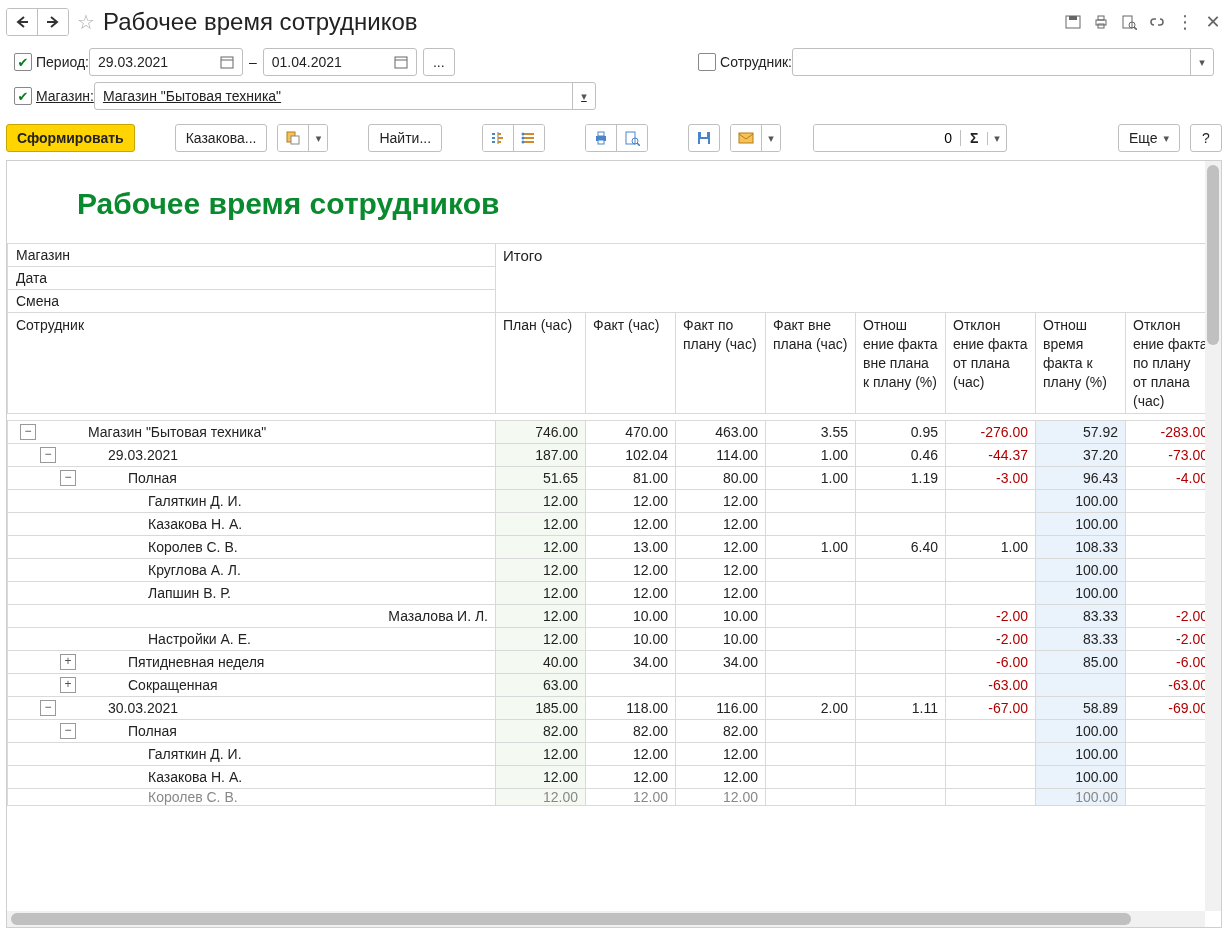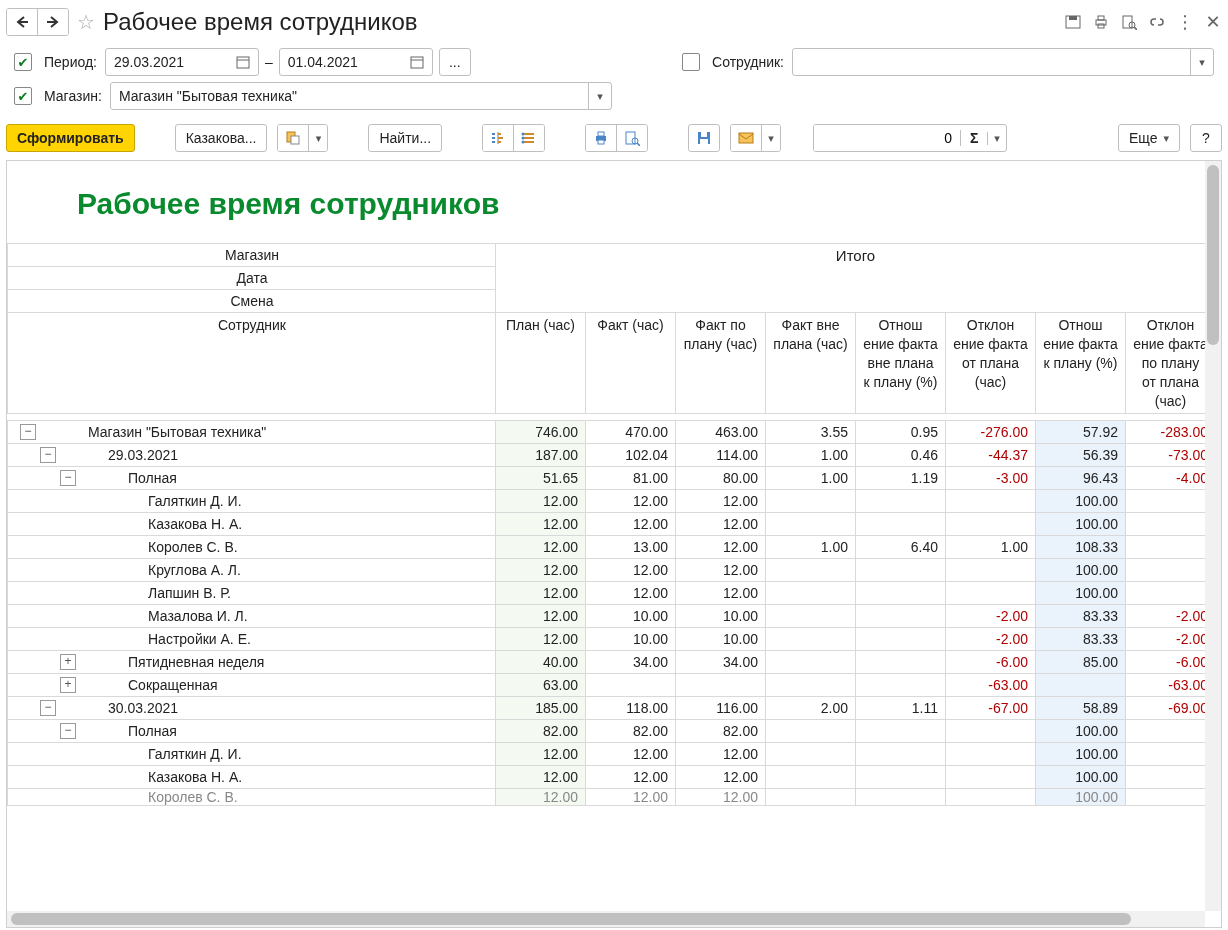--- a/index.html
+++ b/index.html
@@ -27,21 +27,21 @@
   .btn-group{display:inline-flex;border:1px solid var(--b);border-radius:3px;overflow:hidden;}
   .btn-group .btn{border:none;border-radius:0;height:26px;}
   .btn-group .btn + .btn{border-left:1px solid var(--b);}
   .input-like{border:1px solid var(--b);border-radius:3px;height:26px;display:flex;align-items:center;padding:0 4px 0 8px;background:#fff;gap:6px;}
   .input-like .cal{width:18px;text-align:center;color:#555;}
   .combo{display:flex;align-items:stretch;border:1px solid var(--b);border-radius:3px;background:#fff;height:26px;}
   .combo .txt{flex:1;padding:0 8px;display:flex;align-items:center;}
   .combo .dd{width:22px;border-left:1px solid var(--b);display:flex;align-items:center;justify-content:center;color:#555;font-size:11px;}
   .chk{width:16px;height:16px;border:1px solid #888;border-radius:2px;display:inline-flex;align-items:center;justify-content:center;font-size:13px;color:#0a7a20;vertical-align:middle;margin-right:4px;}
   .chk.checked::after{content:"✔";}
-  .row-filters{display:flex;align-items:center;gap:8px;padding:6px 8px;}
+  .row-filters{display:flex;align-items:center;gap:0;padding:6px 8px;}
   .row-filters .gap{flex:1;}
   .row-filters .lbl{white-space:nowrap;}
   .fld-period{display:flex;align-items:center;gap:6px;}
   .date-box{width:140px;}
   
   .toolbar{display:flex;align-items:center;gap:10px;padding:8px 0;}
   .toolbar .spacer{flex:1;}
   .sum-box{display:flex;align-items:center;border:1px solid var(--b);border-radius:3px;height:26px;overflow:hidden;}
   .sum-box input{border:none;outline:none;width:130px;text-align:right;padding:0 8px;height:100%;font:inherit;}
   .sum-box .sigma{border-left:1px solid var(--b);width:26px;display:flex;align-items:center;justify-content:center;font-weight:bold;}
@@ -50,21 +50,21 @@
   .report-wrap{flex:1;border:1px solid var(--bd);position:relative;overflow:hidden;}
   .report-scroll{position:absolute;inset:0 16px 16px 0;overflow:hidden;}
   .vscroll{position:absolute;top:0;right:0;bottom:16px;width:16px;background:#f1f1f1;}
   .vscroll .thumb{position:absolute;left:2px;right:2px;top:4px;height:180px;background:#c0c0c0;border-radius:6px;}
   .hscroll{position:absolute;left:0;right:16px;bottom:0;height:16px;background:#f1f1f1;}
   .hscroll .thumb{position:absolute;top:2px;bottom:2px;left:4px;width:1120px;background:#c0c0c0;border-radius:6px;}
   .report{padding:18px 0 0 8px;}
   .rep-title{color:var(--green);font-size:30px;font-weight:bold;padding:8px 0 22px 70px;}
   table.grid{border-collapse:collapse;margin-left:0;}
   table.grid td,table.grid th{border:1px solid #d9d9d9;padding:3px 7px;font-size:14px;}
-  table.grid th{background:var(--bg);font-weight:normal;text-align:center;vertical-align:top;}
+  table.grid th{background:var(--bg);font-weight:normal;text-align:left;vertical-align:top;}
   table.grid td.num{text-align:right;}
   table.grid td.neg{color:var(--red);}
   .hdr-block .lbl-row th{width:260px;}
   .hdr-block .total-cell{font-size:15px;}
   .col-head th{font-size:14px;line-height:1.35;}
   .tree-cell{position:relative;min-width:340px;}
   .expander{position:absolute;width:14px;height:14px;border:1px solid #999;text-align:center;line-height:13px;font-size:12px;background:#fff;cursor:pointer;color:#555;}
   .row-level-0 .tree-cell{padding-left:80px;}
   .row-level-1 .tree-cell{padding-left:100px;}
   .row-level-2 .tree-cell{padding-left:120px;}
@@ -154,21 +154,21 @@
     </div>
     <div class="gap"></div>
     <span><span class="chk"></span></span>
     <span class="lbl">Сотрудник:</span>
     <div class="combo" style="width:420px;">
       <div class="txt"></div>
       <div class="dd">▾</div>
     </div>
   </div>
 
-  <div class="row-filters" style="padding-top:0;">
+  <div class="row-filters" style="padding-top:0;text-decoration:underline;">
     <span><span class="chk checked"></span></span>
     <span class="lbl">Магазин:</span>
     <div class="combo" style="width:500px;">
       <div class="txt">Магазин "Бытовая техника"</div>
       <div class="dd">▾</div>
     </div>
   </div>
 
   <div class="toolbar">
     <div class="btn btn-yellow">
@@ -281,21 +281,21 @@
                 <th style="padding-left: 8px; width: 260px; min-width: 260px;">Смена</th>
               </tr>
               <tr class="col-head">
                 <th style="padding-left: 8px; vertical-align: top; width: 260px; min-width: 260px;">Сотрудник</th>
                 <th style="min-width: 75px; max-width: 82px;">План (час)</th>
                 <th style="min-width: 75px; max-width: 82px;">Факт (час)</th>
                 <th style="min-width: 75px; max-width: 82px;">Факт по плану (час)</th>
                 <th style="min-width: 75px; max-width: 82px;">Факт вне плана (час)</th>
                 <th style="min-width: 75px; max-width: 82px;">Отнош ение факта вне плана к плану (%)</th>
                 <th style="min-width: 75px; max-width: 82px;">Отклон ение факта от плана (час)</th>
-                <th style="min-width: 75px; max-width: 82px;">Отнош ение факта к плану (%)</th>
+                <th style="min-width: 75px; max-width: 82px;">Отнош время факта к плану (%)</th>
                 <th style="min-width: 75px; max-width: 82px;">Отклон ение факта по плану от плана (час)</th>
               </tr>
             </tbody>
             <tbody>
               <tr>
                 <td style="border:none;height:6px;padding:0;" colspan="10"></td>
               </tr>
             </tbody>
             <tbody>
               <tr class="row-level-0">
@@ -310,21 +310,21 @@
                 <td class="num neg">-283.00</td>
               </tr>
               <tr class="row-level-1">
                 <td class="tree-cell" style="border-left: 1px solid rgb(217, 217, 217);"><span class="expander" style="left:32px;">−</span>29.03.2021</td>
                 <td class="num tint-green">187.00</td>
                 <td class="num">102.04</td>
                 <td class="num">114.00</td>
                 <td class="num">1.00</td>
                 <td class="num">0.46</td>
                 <td class="num neg">-44.37</td>
-                <td class="num tint-blue">56.39</td>
+                <td class="num tint-blue">37.20</td>
                 <td class="num neg">-73.00</td>
               </tr>
               <tr class="row-level-2">
                 <td class="tree-cell" style="border-left: 1px solid rgb(217, 217, 217);"><span class="expander" style="left:52px;">−</span>Полная</td>
                 <td class="num tint-green">51.65</td>
                 <td class="num">81.00</td>
                 <td class="num">80.00</td>
                 <td class="num">1.00</td>
                 <td class="num">1.19</td>
                 <td class="num neg">-3.00</td>
@@ -380,21 +380,21 @@
                 <td class="num tint-green">12.00</td>
                 <td class="num">12.00</td>
                 <td class="num">12.00</td>
                 <td class="num"></td>
                 <td class="num"></td>
                 <td class="num"></td>
                 <td class="num tint-blue">100.00</td>
                 <td class="num"></td>
               </tr>
               <tr class="row-level-3">
-                <td class="tree-cell" style="border-left: 1px solid rgb(217, 217, 217);">Мазалова И. Л.</td>
+                <td class="tree-cell" style="border-left: 1px solid rgb(217, 217, 217); text-align: right;">Мазалова И. Л.</td>
                 <td class="num tint-green">12.00</td>
                 <td class="num">10.00</td>
                 <td class="num">10.00</td>
                 <td class="num"></td>
                 <td class="num"></td>
                 <td class="num neg">-2.00</td>
                 <td class="num tint-blue">83.33</td>
                 <td class="num neg">-2.00</td>
               </tr>
               <tr class="row-level-3">

